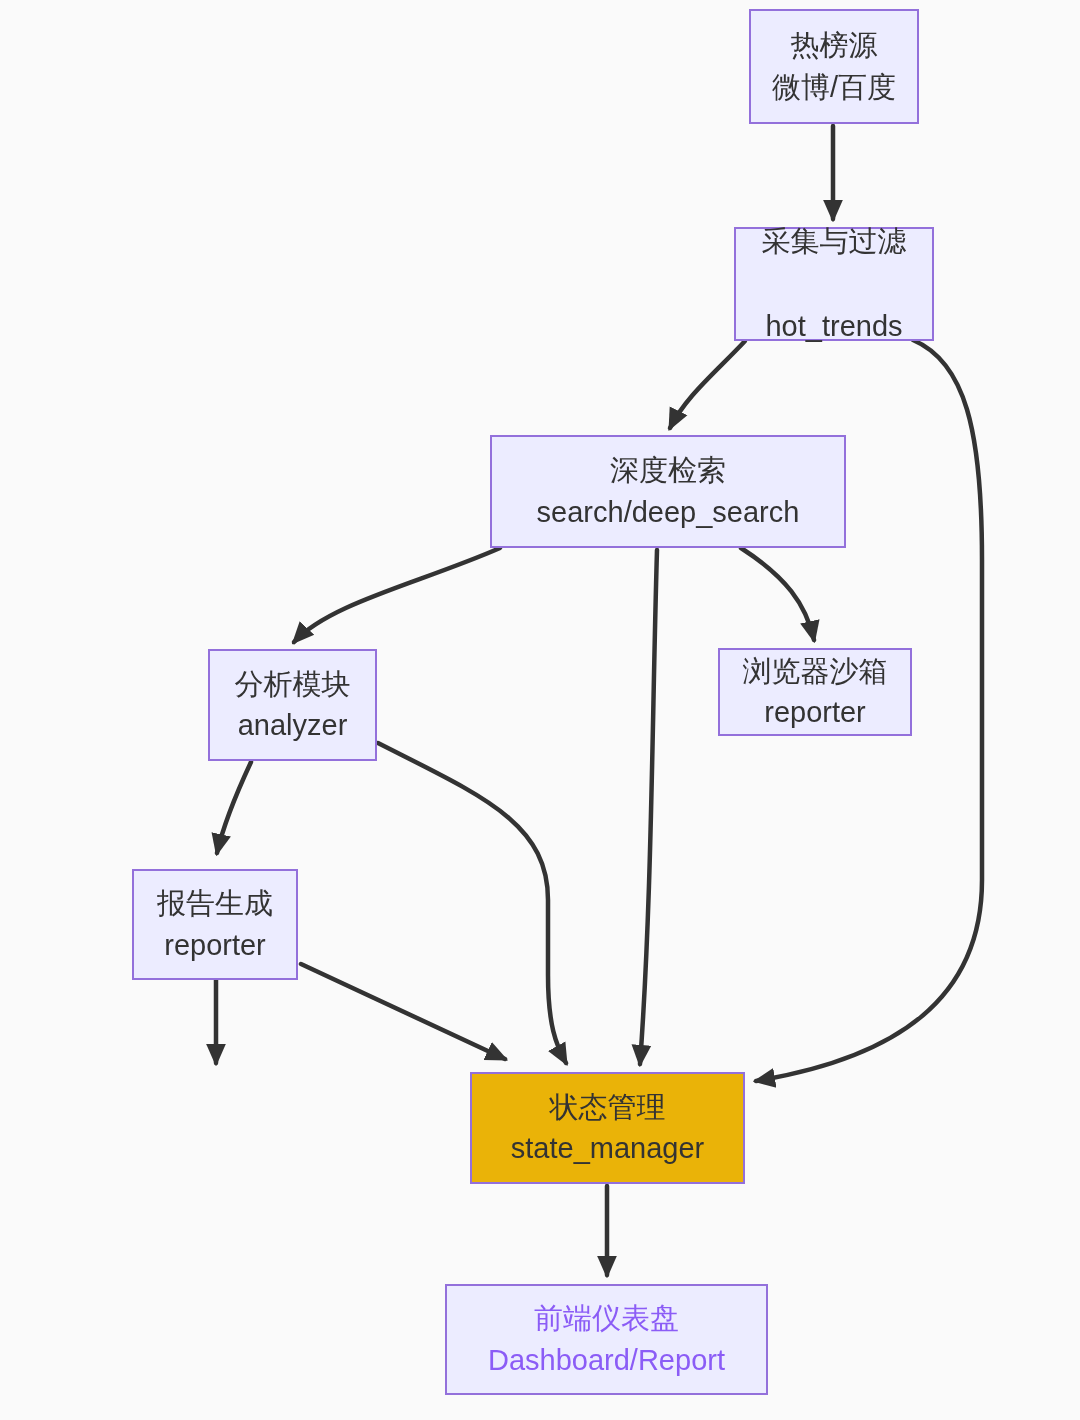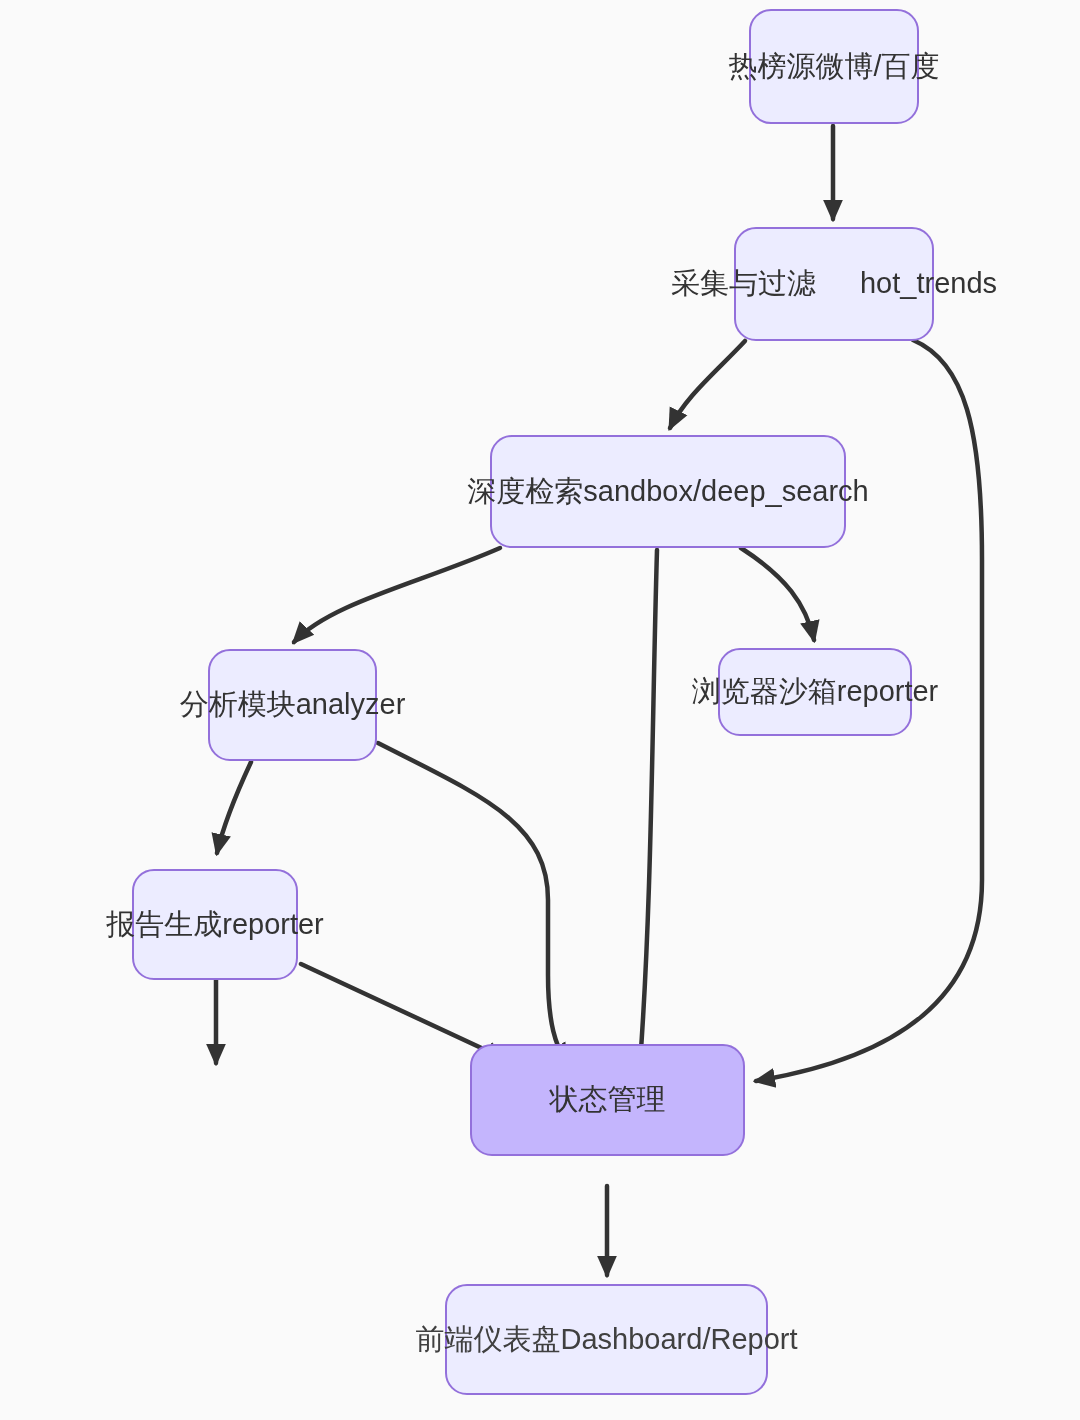--- a/index.html
+++ b/index.html
@@ -22,27 +22,26 @@
     fill: none;
     stroke-width: 4.5px;
     stroke-linecap: round;
   }
   .node {
     position: absolute;
     box-sizing: border-box;
     border-style: solid;
     border-width: 2px;
     display: flex;
-    flex-direction: row;
+    flex-direction: column;
     align-items: center;
     justify-content: center;
     text-align: center;
     line-height: 1.42;
     font-size: 29px;
-    border-radius: 22px;
   }
   .node .node-line {
     white-space: nowrap;
   }
 </style>
 </head>
 <body style="background: rgb(250, 250, 250);">
 
 <div id="flowchart-canvas">
   <svg id="edge-layer" viewBox="0 0 1080 1420" xmlns="http://www.w3.org/2000/svg">
@@ -67,34 +66,35 @@
 <div class="node" style="left: 749px; top: 9px; width: 170px; height: 115px; background: rgb(236, 236, 255); border-color: rgb(147, 112, 219); color: rgb(51, 51, 51);">
       <div class="node-line">热榜源</div>
       <div class="node-line">微博/百度</div>
     </div>
     <div class="node" style="left: 734px; top: 227px; width: 200px; height: 114px; background: rgb(236, 236, 255); border-color: rgb(147, 112, 219); color: rgb(51, 51, 51); gap: 44px;">
       <div class="node-line">采集与过滤</div>
       <div class="node-line">hot_trends</div>
     </div>
     <div class="node" style="left: 490px; top: 435px; width: 356px; height: 113px; background: rgb(236, 236, 255); border-color: rgb(147, 112, 219); color: rgb(51, 51, 51);">
       <div class="node-line">深度检索</div>
-      <div class="node-line">sandbox/deep_search</div>
+      <div class="node-line">search/deep_search</div>
     </div>
     <div class="node" style="left: 208px; top: 649px; width: 169px; height: 112px; background: rgb(236, 236, 255); border-color: rgb(147, 112, 219); color: rgb(51, 51, 51);">
       <div class="node-line">分析模块</div>
       <div class="node-line">analyzer</div>
     </div>
     <div class="node" style="left: 718px; top: 648px; width: 194px; height: 88px; background: rgb(236, 236, 255); border-color: rgb(147, 112, 219); color: rgb(51, 51, 51);">
       <div class="node-line">浏览器沙箱</div>
       <div class="node-line">reporter</div>
     </div>
     <div class="node" style="left: 132px; top: 861px; width: 166px; height: 111px; background: rgb(236, 236, 255); border-color: rgb(147, 112, 219); color: rgb(51, 51, 51); margin-top: 8px;">
       <div class="node-line">报告生成</div>
       <div class="node-line">reporter</div>
     </div>
-    <div class="node" style="left: 470px; top: 1044px; width: 275px; height: 112px; background: #c4b5fd; border-color: rgb(147, 112, 219); color: rgb(51, 51, 51);">
+    <div class="node" style="left: 470px; top: 1072px; width: 275px; height: 112px; background: #eab308; border-color: rgb(147, 112, 219); color: rgb(51, 51, 51);">
       <div class="node-line">状态管理</div>
+      <div class="node-line">state_manager</div>
     </div>
-    <div class="node" style="left: 445px; top: 1284px; width: 323px; height: 111px; background: rgb(236, 236, 255); border-color: rgb(147, 112, 219); color: #404040;">
+    <div class="node" style="left: 445px; top: 1284px; width: 323px; height: 111px; background: rgb(236, 236, 255); border-color: rgb(147, 112, 219); color: #8b5cf6;">
       <div class="node-line">前端仪表盘</div>
       <div class="node-line">Dashboard/Report</div>
     </div>
   </div>
 
 </body></html>

